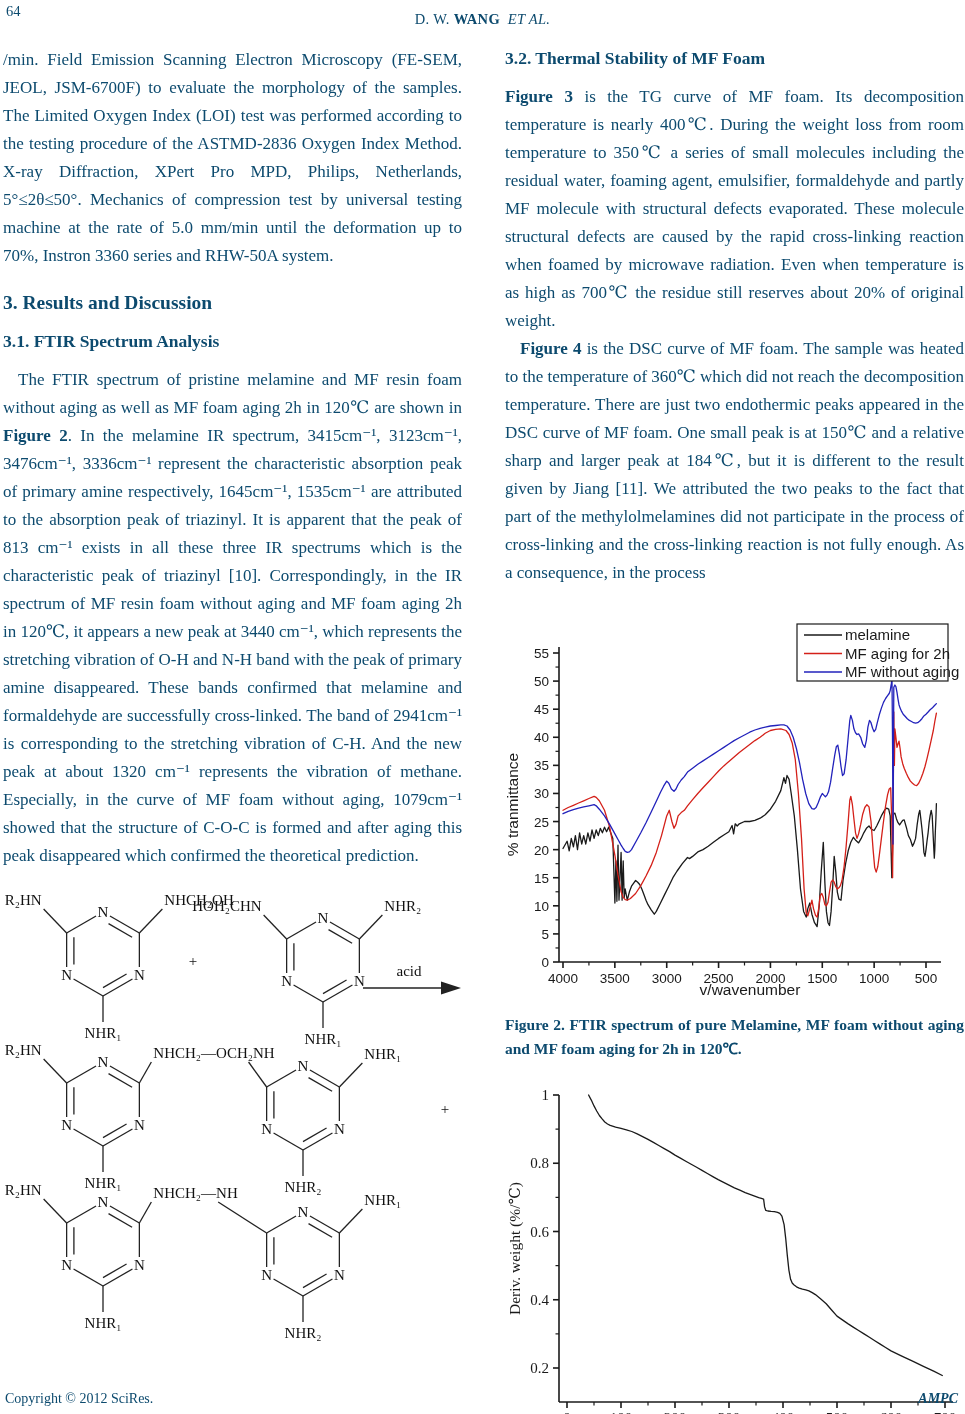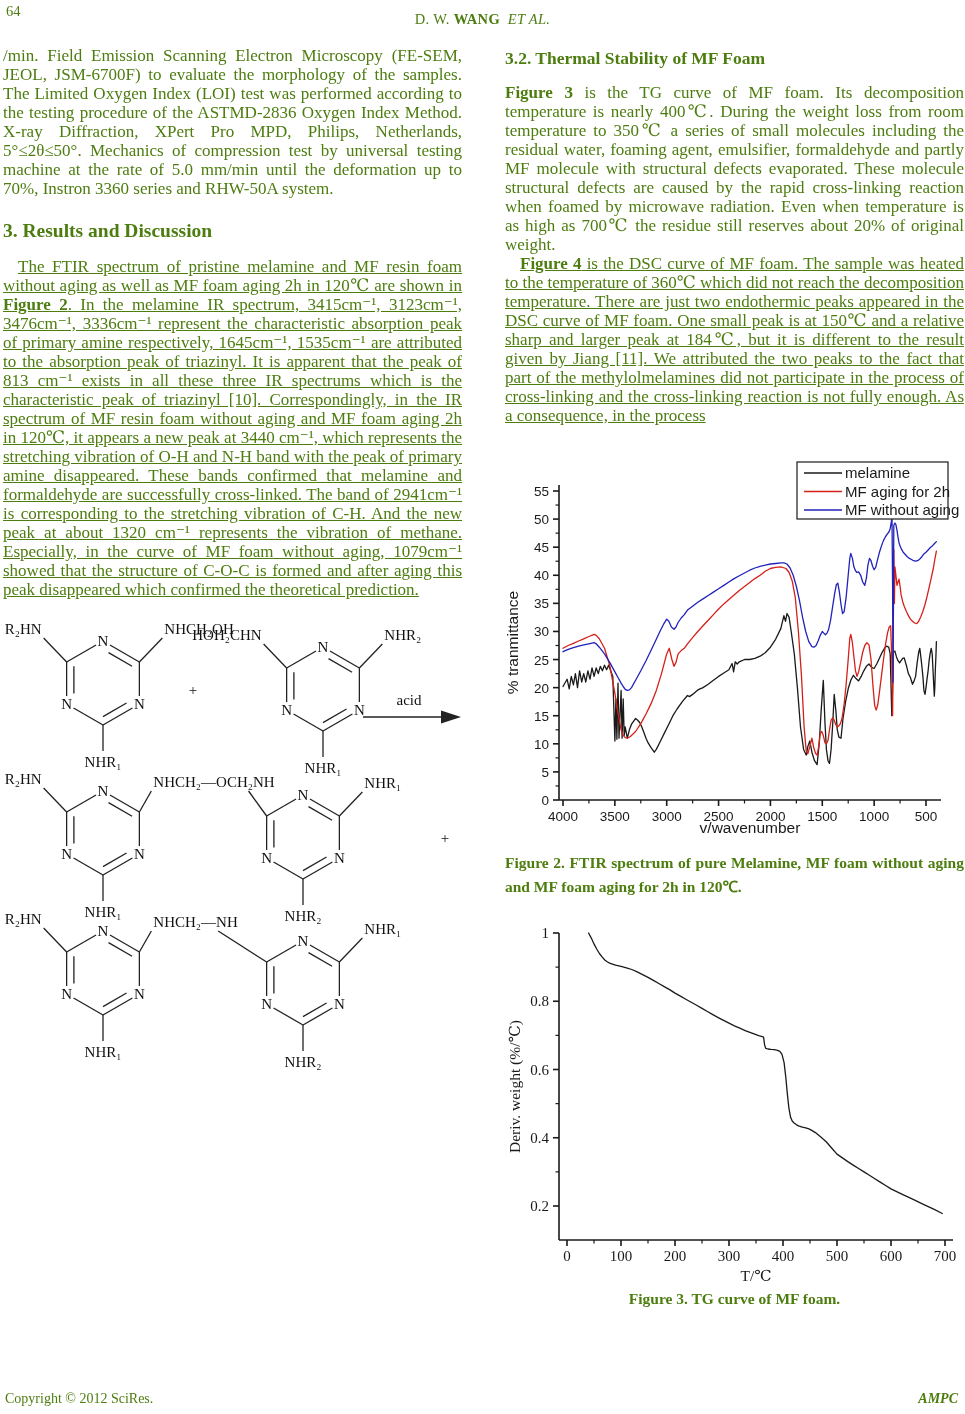--- a/index.html
+++ b/index.html
@@ -1,27 +1,27 @@
 <!DOCTYPE html>
 <html><head>
 <meta charset="utf-8">
 <style>
   html,body{margin:0;padding:0;background:#fff;}
   .page{position:relative;width:965px;height:1414px;background:#ffffff;overflow:hidden;
-        font-family:"Liberation Serif","DejaVu Serif",serif;color:#4d7c0f;}
+        font-family:"Liberation Serif","DejaVu Serif",serif;color:#0c4a6e;}
   .hdr{position:absolute;top:3px;left:0;right:0;height:22px;font-size:14.5px;}
   .hdr .pn{position:absolute;left:6px;top:0;}
   .hdr .run{position:absolute;left:0;right:0;text-align:center;top:8px;letter-spacing:.3px;}
   .run .sn{font-weight:bold;}
   .run .ital{font-style:italic;}
   .col{position:absolute;top:46px;width:459px;}
   .col.left{left:3px;}
   .col.right{left:505px;}
-  p.body{font-size:17px;line-height:19px;text-align:justify;margin:0;}
-  p.body.ind{text-indent:15px;text-decoration:underline;}
+  p.body{font-size:17px;line-height:28px;text-align:justify;margin:0;}
+  p.body.ind{text-indent:15px;}
   h2.s1{font-size:19.5px;margin:22px 0 15px 0;}
   h3.s2{font-size:17.5px;margin:17px 0 14px 0;}
   h3.s2.first{margin-top:2px;}
   .caption{font-weight:bold;font-size:15.5px;line-height:24px;text-align:justify;margin:6px 0 0 0;font-family:Liberation Serif, serif;}
   .caption.center{text-align:center;}
   .figwrap{margin:0;padding:0;}
   svg{display:block;}
   .ftr{position:absolute;left:5px;right:7px;top:1391px;font-size:14px;}
   .ftr .cr{float:left;}
   .ftr .jr{float:right;font-weight:bold;font-style:italic;}
@@ -32,20 +32,21 @@
 <div class="page">
 
   <div class="hdr">
     <span class="pn">64</span>
     <span class="run"><span>D. W. </span><span class="sn">WANG</span><span class="ital">&nbsp;&nbsp;</span><span class="ital">ET  AL.</span></span>
   </div>
 
   <div class="col left">
     <p class="body"><span>/min. Field Emission Scanning Electron Microscopy (FE-SEM, JEOL, JSM-6700F) to evaluate the morphology of the samples. The Limited Oxygen Index (LOI) test was performed according to the testing procedure of the ASTMD-2836 Oxygen Index Method. X-ray Diffraction, XPert Pro MPD, Philips, Netherlands, 5°≤2θ≤50°. Mechanics of compression test by universal testing machine at the rate of 5.0 mm/min until the deformation up to 70%, Instron 3360 series and RHW-50A system.</span></p>
     <h2 class="s1">3. Results and Discussion</h2>
+    <h3 class="s2">3.1. FTIR Spectrum Analysis</h3>
     <p class="body ind"><span>The FTIR spectrum of pristine melamine and MF resin foam without aging as well as MF foam aging 2h in 120℃ are shown in </span><b>Figure 2</b><span>. In the melamine IR spectrum, 3415cm⁻¹, 3123cm⁻¹, 3476cm⁻¹, 3336cm⁻¹ represent the characteristic absorption peak of primary amine respectively, 1645cm⁻¹, 1535cm⁻¹ are attributed to the absorption peak of triazinyl. It is apparent that the peak of 813 cm⁻¹ exists in all these three IR spectrums which is the characteristic peak of triazinyl [10]. Correspondingly, in the IR spectrum of MF resin foam without aging and MF foam aging 2h in 120℃, it appears a new peak at 3440 cm⁻¹, which represents the stretching vibration of O-H and N-H band with the peak of primary amine disappeared. These bands confirmed that melamine and formaldehyde are successfully cross-linked. The band of 2941cm⁻¹ is corresponding to the stretching vibration of C-H. And the new peak at about 1320 cm⁻¹ represents the vibration of methane. Especially, in the curve of MF foam without aging, 1079cm⁻¹ showed that the structure of C-O-C is formed and after aging this peak disappeared which confirmed the theoretical prediction.</span></p>
     <figure class="figwrap" style="margin-top:12px;">
       <svg id="fig1-svg" width="459" height="466" viewBox="0 0 459 466">
           <line stroke="#222" stroke-width="1.3" x1="106.9281524210299" y1="34.00008800290411" x2="136.372" y2="51"></line>
           <line stroke="#222" stroke-width="1.3" x1="105.54252193682393" y1="41.60007040232328" x2="129.0976" y2="55.2"></line>
           <line stroke="#222" stroke-width="1.3" x1="136.372" y1="51" x2="136.372" y2="85"></line>
           <line stroke="#222" stroke-width="1.3" x1="129.4438475789701" y1="97.0000880029041" x2="100" y2="114"></line>
           <line stroke="#222" stroke-width="1.3" x1="123.55507806317607" y1="92.00007040232329" x2="100" y2="105.6"></line>
           <line stroke="#222" stroke-width="1.3" x1="100" y1="114" x2="70.5561524210299" y2="97.0000880029041"></line>
           <line stroke="#222" stroke-width="1.3" x1="63.628" y1="85" x2="63.628" y2="51"></line>

